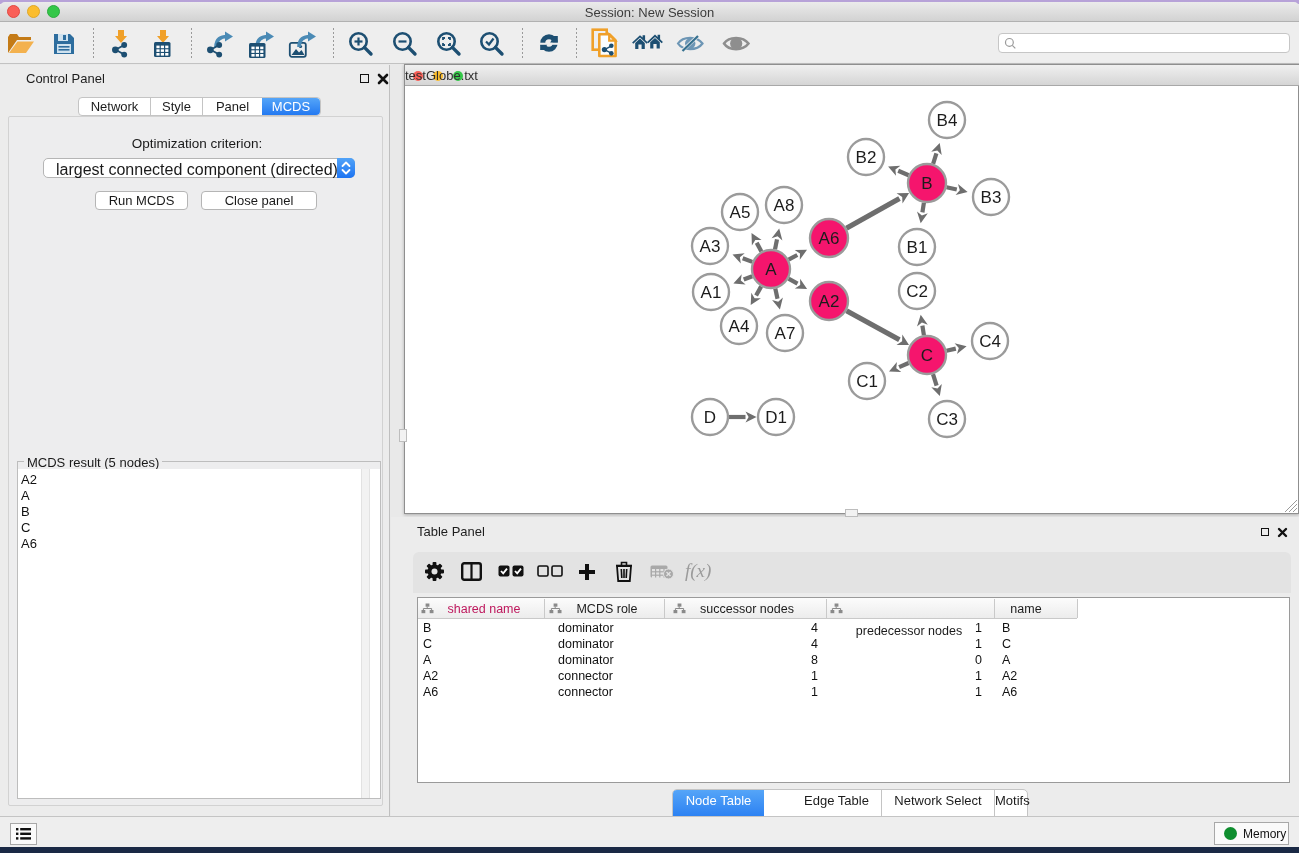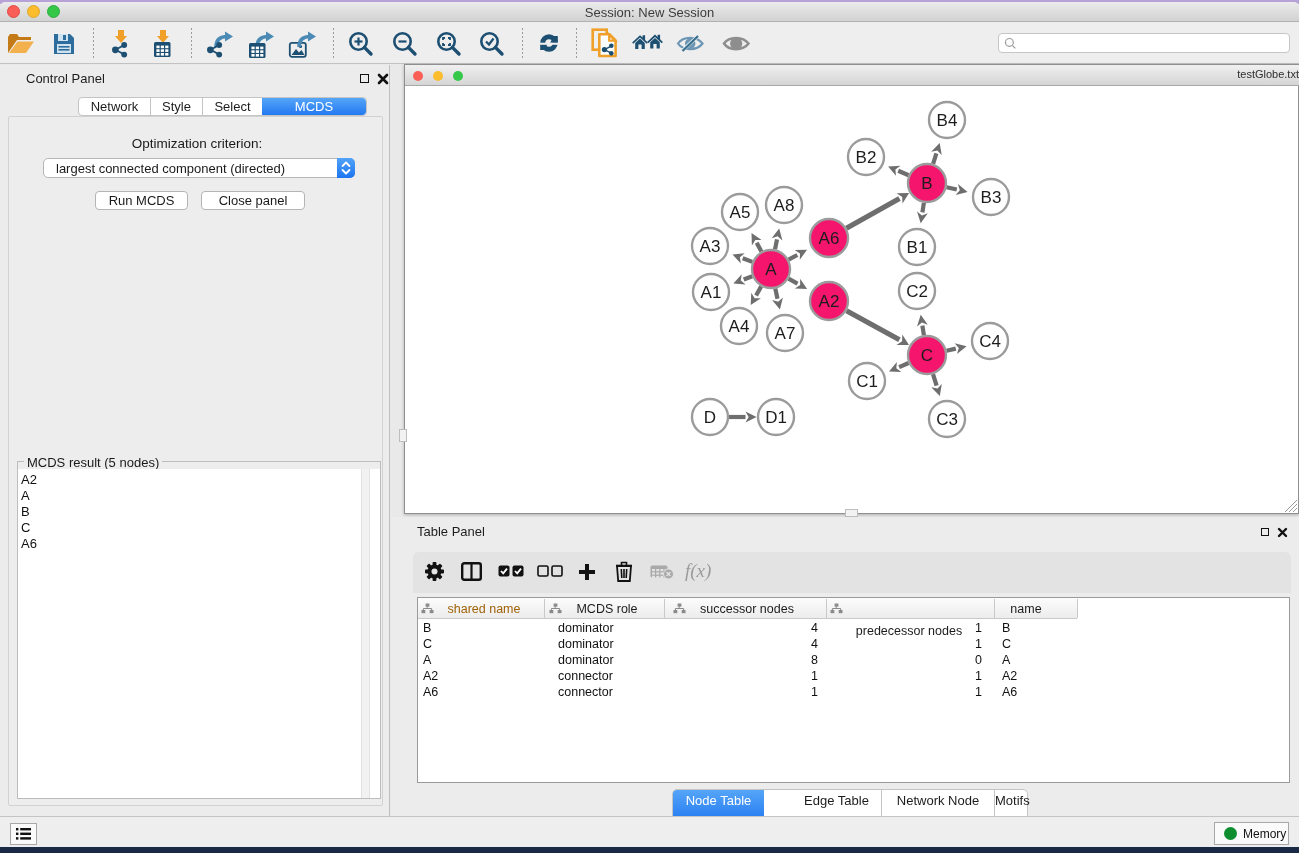--- a/index.html
+++ b/index.html
@@ -174,51 +174,51 @@
 
 <div class="abs" style="left:0;top:65px;width:390px;height:751px;background:#ececec;border-right:1px solid #bfbfbf;"></div>
 <div class="abs" style="left:26px;top:71px;font-size:13px;color:#1e1e1e;">Control Panel</div>
 <div class="abs" style="left:360px;top:74px;width:9px;height:9px;border:1.5px solid #111;"></div>
 <svg class="abs" style="left:377px;top:73px;" width="12" height="12" viewBox="0 0 12 12">
     <path d="M2 2 L10 10 M10 2 L2 10" stroke="#111" stroke-width="2.6" stroke-linecap="round"></path>
   </svg>
 
 <div class="abs" style="left:8px;top:116px;width:375px;height:690px;border:1px solid #d2d2d2;border-radius:2px;background:#ededee;"></div>
 
-<div class="abs" style="left:78px;top:97px;width:289px;height:19px;background:#fff;border:1px solid #c4c4c4;border-radius:4px;display:flex;font-size:13px;color:#1c1c1c;">
+<div class="abs" style="left:78px;top:97px;width:243px;height:19px;background:#fff;border:1px solid #c4c4c4;border-radius:4px;display:flex;font-size:13px;color:#1c1c1c;">
   <div style="flex:0 0 72px;text-align:center;line-height:18px;border-right:1px solid #c4c4c4;">Network</div>
   <div style="flex:0 0 52px;text-align:center;line-height:18px;border-right:1px solid #c4c4c4;">Style</div>
-  <div style="flex:0 0 59px;text-align:center;line-height:18px;">Select</div>
+  <div style="flex:0 0 59px;text-align:center;line-height:18px;">Panel</div>
   <div style="flex:1;text-align:center;line-height:18px;background:linear-gradient(#55a5f8,#2379f1);color:#fff;border-radius:0 4px 4px 0;">MCDS</div>
 </div>
 
 <div class="abs" style="left:0;top:136px;width:394px;text-align:center;font-size:13.5px;color:#1a1a1a;">Optimization criterion:</div>
 <div class="abs" style="left:43px;top:158px;width:312px;height:20px;background:#fff;border:1px solid #b5b5b5;border-radius:5px;"></div>
 <div class="abs" style="left:337px;top:158px;width:18px;height:20px;background:linear-gradient(#51a3f8,#1d74f2);border-radius:0 5px 5px 0;"></div>
 <svg class="abs" style="left:340px;top:161px;" width="12" height="14" viewBox="0 0 12 14">
     <path d="M2.5 5 L6 1.5 L9.5 5" fill="none" stroke="#fff" stroke-width="1.8" stroke-linecap="round" stroke-linejoin="round"></path>
     <path d="M2.5 9 L6 12.5 L9.5 9" fill="none" stroke="#fff" stroke-width="1.8" stroke-linecap="round" stroke-linejoin="round"></path>
   </svg>
-<div class="abs" style="left:56px;top:161px;font-size:13px;color:#1a1a1a;">largest connected component (directed)</div>
+<div class="abs" style="left:56px;top:161px;font-size:16px;color:#1a1a1a;">largest connected component (directed)</div>
 
 <div class="abs" style="left:95px;top:191px;width:93px;height:19px;background:#fff;border:1px solid #b5b5b5;border-radius:4px;text-align:center;font-size:13px;color:#1a1a1a;line-height:18px;">Run MCDS</div>
-<div class="abs" style="left:201px;top:191px;width:104px;height:19px;background:#fff;border:1px solid #b5b5b5;border-radius:4px;text-align:center;font-size:13px;color:#1a1a1a;line-height:18px;">Close panel</div>
+<div class="abs" style="left:201px;top:191px;width:116px;height:19px;background:#fff;border:1px solid #b5b5b5;border-radius:4px;text-align:center;font-size:13px;color:#1a1a1a;line-height:18px;">Close panel</div>
 
 <div class="abs" style="left:17px;top:461px;width:364px;height:338px;border:1px solid #bdbdbd;"></div>
 <div class="abs" style="left:24px;top:455px;background:#ededee;padding:0 3px;font-size:13px;color:#1a1a1a;">MCDS result (5 nodes)</div>
 <div class="abs" style="left:18px;top:469px;width:362px;height:329px;background:#fff;"></div>
 <div class="abs" style="left:361px;top:469px;width:9px;height:329px;background:#f2f2f2;border-left:1px solid #e2e2e2;border-right:1px solid #e2e2e2;"></div>
 <div class="abs" style="left:21px;top:472px;font-size:13px;color:#111;line-height:16px;">A2<br>A<br>B<br>C<br>A6</div>
 
 <div class="abs" style="left:404px;top:64px;width:895px;height:450px;background:#fff;border:1px solid #8f8f8f;box-shadow:0 1px 3px rgba(0,0,0,0.25);"></div>
 <div class="abs" style="left:405px;top:65px;width:894px;height:21px;background:linear-gradient(#f0f0f0,#d5d5d5);border-bottom:1px solid #a8a8a8;"></div>
 <div class="abs" style="left:413px;top:71px;width:10px;height:10px;border-radius:50%;background:#f95f57;"></div>
 <div class="abs" style="left:433px;top:71px;width:10px;height:10px;border-radius:50%;background:#fbbd2e;"></div>
 <div class="abs" style="left:453px;top:71px;width:10px;height:10px;border-radius:50%;background:#34c748;"></div>
-<div class="abs" style="left:405px;top:68px;width:894px;text-align:right;font-size:11px;color:#2e2e2e;">testGlobe.txt</div>
+<div class="abs" style="left:405px;top:68px;width:894px;text-align:left;font-size:13px;color:#2e2e2e;">testGlobe.txt</div>
 <svg class="abs" style="left:405px;top:86px;" width="893px" height="427px" viewBox="0 0 893 427">
 <line x1="356.4" y1="165.4" x2="351.7" y2="156.7" stroke="#6e6e6e" stroke-width="4.2"></line>
 <polygon points="346.5,147.1 356.6,154.1 350.3,154.0 346.9,159.4" fill="#6e6e6e"></polygon>
 <line x1="370.0" y1="163.4" x2="372.0" y2="153.3" stroke="#6e6e6e" stroke-width="4.2"></line>
 <polygon points="374.2,142.5 377.4,154.4 372.6,150.3 366.6,152.2" fill="#6e6e6e"></polygon>
 <line x1="347.3" y1="175.9" x2="337.7" y2="172.3" stroke="#6e6e6e" stroke-width="4.2"></line>
 <polygon points="327.5,168.5 339.7,167.2 334.9,171.3 335.8,177.5" fill="#6e6e6e"></polygon>
 <line x1="347.3" y1="190.2" x2="338.7" y2="193.5" stroke="#6e6e6e" stroke-width="4.2"></line>
 <polygon points="328.4,197.4 336.7,188.3 335.8,194.6 340.6,198.6" fill="#6e6e6e"></polygon>
 <line x1="356.2" y1="200.4" x2="351.1" y2="209.5" stroke="#6e6e6e" stroke-width="4.2"></line>
@@ -374,21 +374,21 @@
   </svg>
 <div class="abs" style="left:685px;top:560px;font-family:'Liberation Serif',serif;font-style:italic;font-size:19px;color:#9b9b9b;">f(x)</div>
 
 <div class="abs" style="left:417px;top:597px;width:873px;height:186px;background:#fff;border:1px solid #9a9a9a;"></div>
 <div class="abs" style="left:418px;top:598px;width:659px;height:21px;background:linear-gradient(#fcfcfc,#ececec);border-bottom:1px solid #c9c9c9;"></div>
 <div class="abs" style="left:544px;top:599px;width:1px;height:19px;background:#c9c9c9;"></div>
 <div class="abs" style="left:664px;top:599px;width:1px;height:19px;background:#c9c9c9;"></div>
 <div class="abs" style="left:826px;top:599px;width:1px;height:19px;background:#c9c9c9;"></div>
 <div class="abs" style="left:994px;top:599px;width:1px;height:19px;background:#c9c9c9;"></div>
 <div class="abs" style="left:1077px;top:599px;width:1px;height:19px;background:#c9c9c9;"></div>
-<div class="abs" style="left:404px;top:602px;width:160px;text-align:center;font-size:12.5px;color:#a16207;">shared name</div>
+<div class="abs" style="left:404px;top:602px;width:160px;text-align:center;font-size:12.5px;color:#be185d;">shared name</div>
 <svg class="abs" style="left:421px;top:603px;" width="13" height="11" viewBox="0 0 13 11">
     <g fill="#8a8a8a">
       <rect x="4.6" y="0.5" width="3.8" height="3.2"></rect>
       <rect x="0.5" y="7" width="3.8" height="3.2"></rect>
       <rect x="8.7" y="7" width="3.8" height="3.2"></rect>
       <path d="M6.2 3.5 L6.2 5.5 M2.4 7 L2.4 5.5 L10.6 5.5 L10.6 7" fill="none" stroke="#8a8a8a" stroke-width="1"></path>
     </g>
   </svg>
 <div class="abs" style="left:527px;top:602px;width:160px;text-align:center;font-size:12.5px;color:#1c1c1c;">MCDS role</div>
 <svg class="abs" style="left:549px;top:603px;" width="13" height="11" viewBox="0 0 13 11">
@@ -440,21 +440,21 @@
 <div class="abs" style="left:1002px;top:669px;font-size:12.5px;color:#111;">A2</div>
 <div class="abs" style="left:423px;top:685px;font-size:12.5px;color:#111;">A6</div>
 <div class="abs" style="left:558px;top:685px;font-size:12.5px;color:#111;">connector</div>
 <div class="abs" style="left:718px;top:685px;width:100px;text-align:right;font-size:12.5px;color:#111;">1</div>
 <div class="abs" style="left:882px;top:685px;width:100px;text-align:right;font-size:12.5px;color:#111;">1</div>
 <div class="abs" style="left:1002px;top:685px;font-size:12.5px;color:#111;">A6</div>
 
 <div class="abs" style="left:672px;top:789px;width:356px;height:34px;background:#fff;border:1px solid #c4c4c4;border-radius:5px;display:flex;font-size:13px;color:#1c1c1c;">
   <div style="flex:0 0 91px;text-align:center;line-height:21px;background:linear-gradient(#55a5f8,#2379f1);color:#fff;border-radius:4px 0 0 4px;">Node Table</div>
   <div style="flex:0 0 90px;text-align:center;line-height:21px;border-right:1px solid #c4c4c4;margin-left:28px;">Edge Table</div>
-  <div style="flex:0 0 113px;text-align:center;line-height:21px;border-right:1px solid #c4c4c4;">Network Node</div>
+  <div style="flex:0 0 113px;text-align:center;line-height:21px;border-right:1px solid #c4c4c4;">Network Select</div>
   <div style="flex:1;text-align:center;line-height:21px;">Motifs</div>
 </div>
 
 <div class="abs" style="left:0;top:816px;width:1299px;height:31px;background:#eeeeee;border-top:1px solid #c4c4c4;"></div>
 <div class="abs" style="left:10px;top:823px;width:27px;height:22px;background:#fafafa;border:1px solid #a8a8a8;"></div>
 <svg class="abs" style="left:16px;top:828px;" width="15" height="12" viewBox="0 0 15 12">
     <g fill="#111">
       <rect x="0" y="0" width="2.4" height="2.4"></rect>
       <rect x="0" y="4.6" width="2.4" height="2.4"></rect>
       <rect x="0" y="9.2" width="2.4" height="2.4"></rect>

